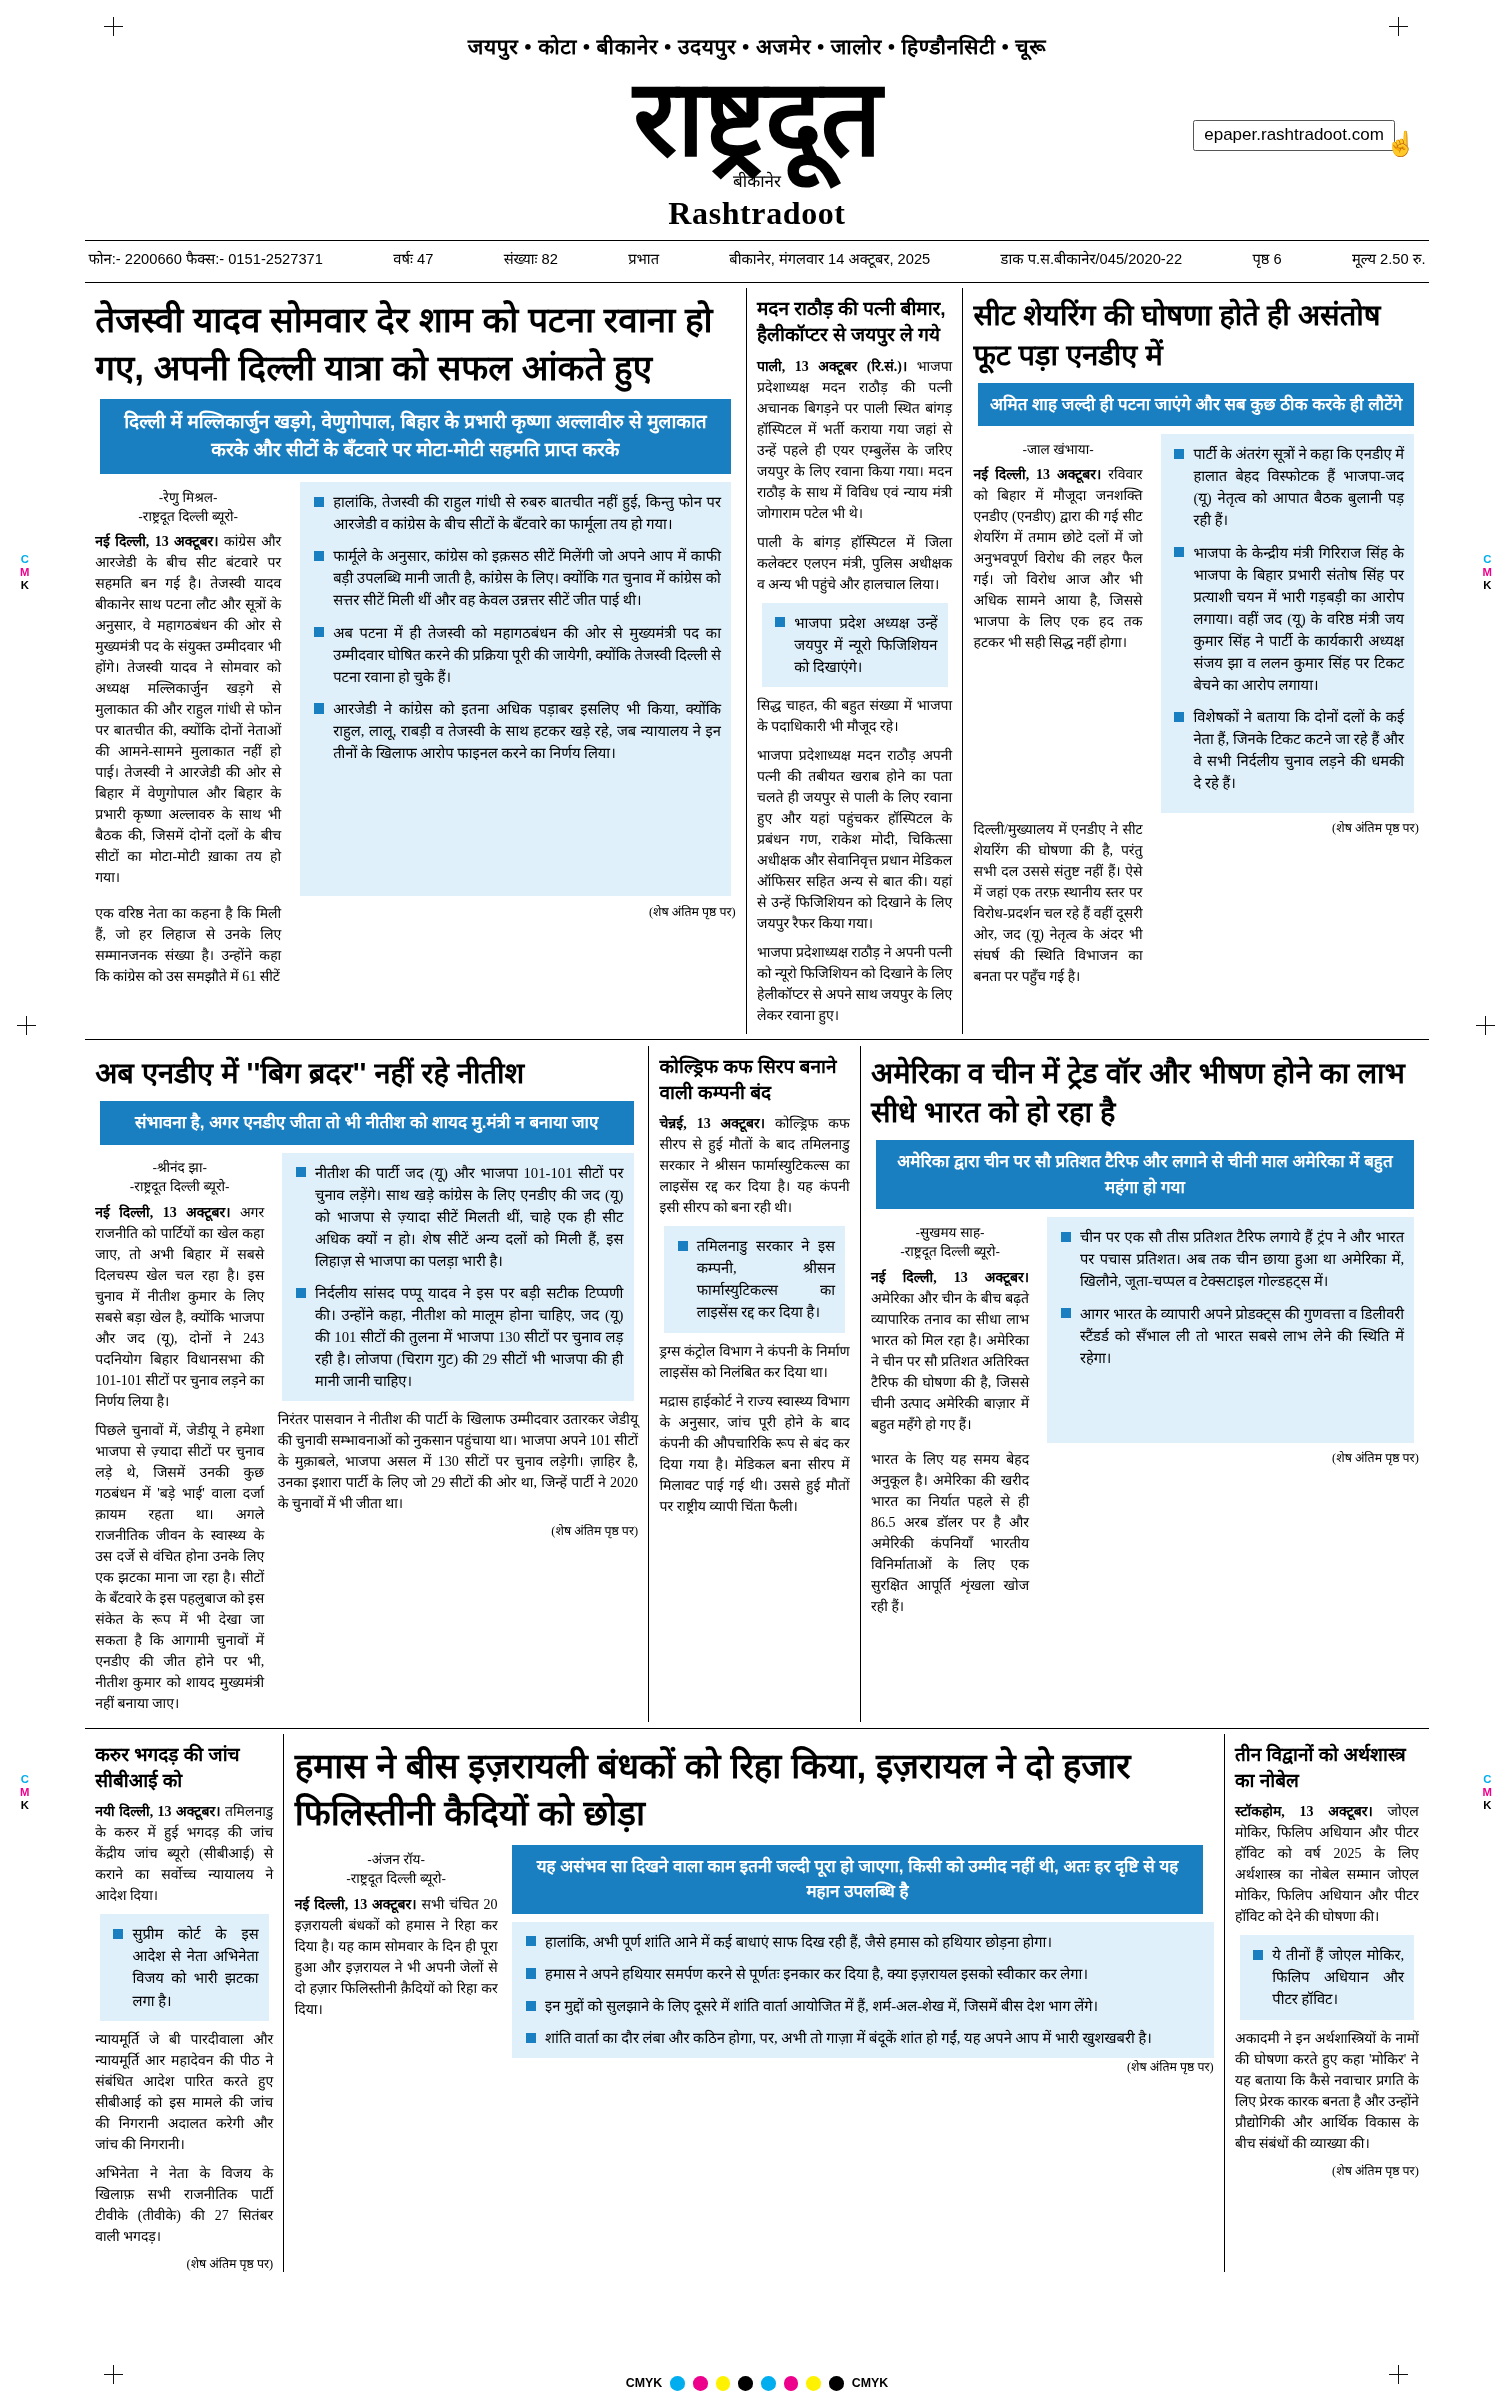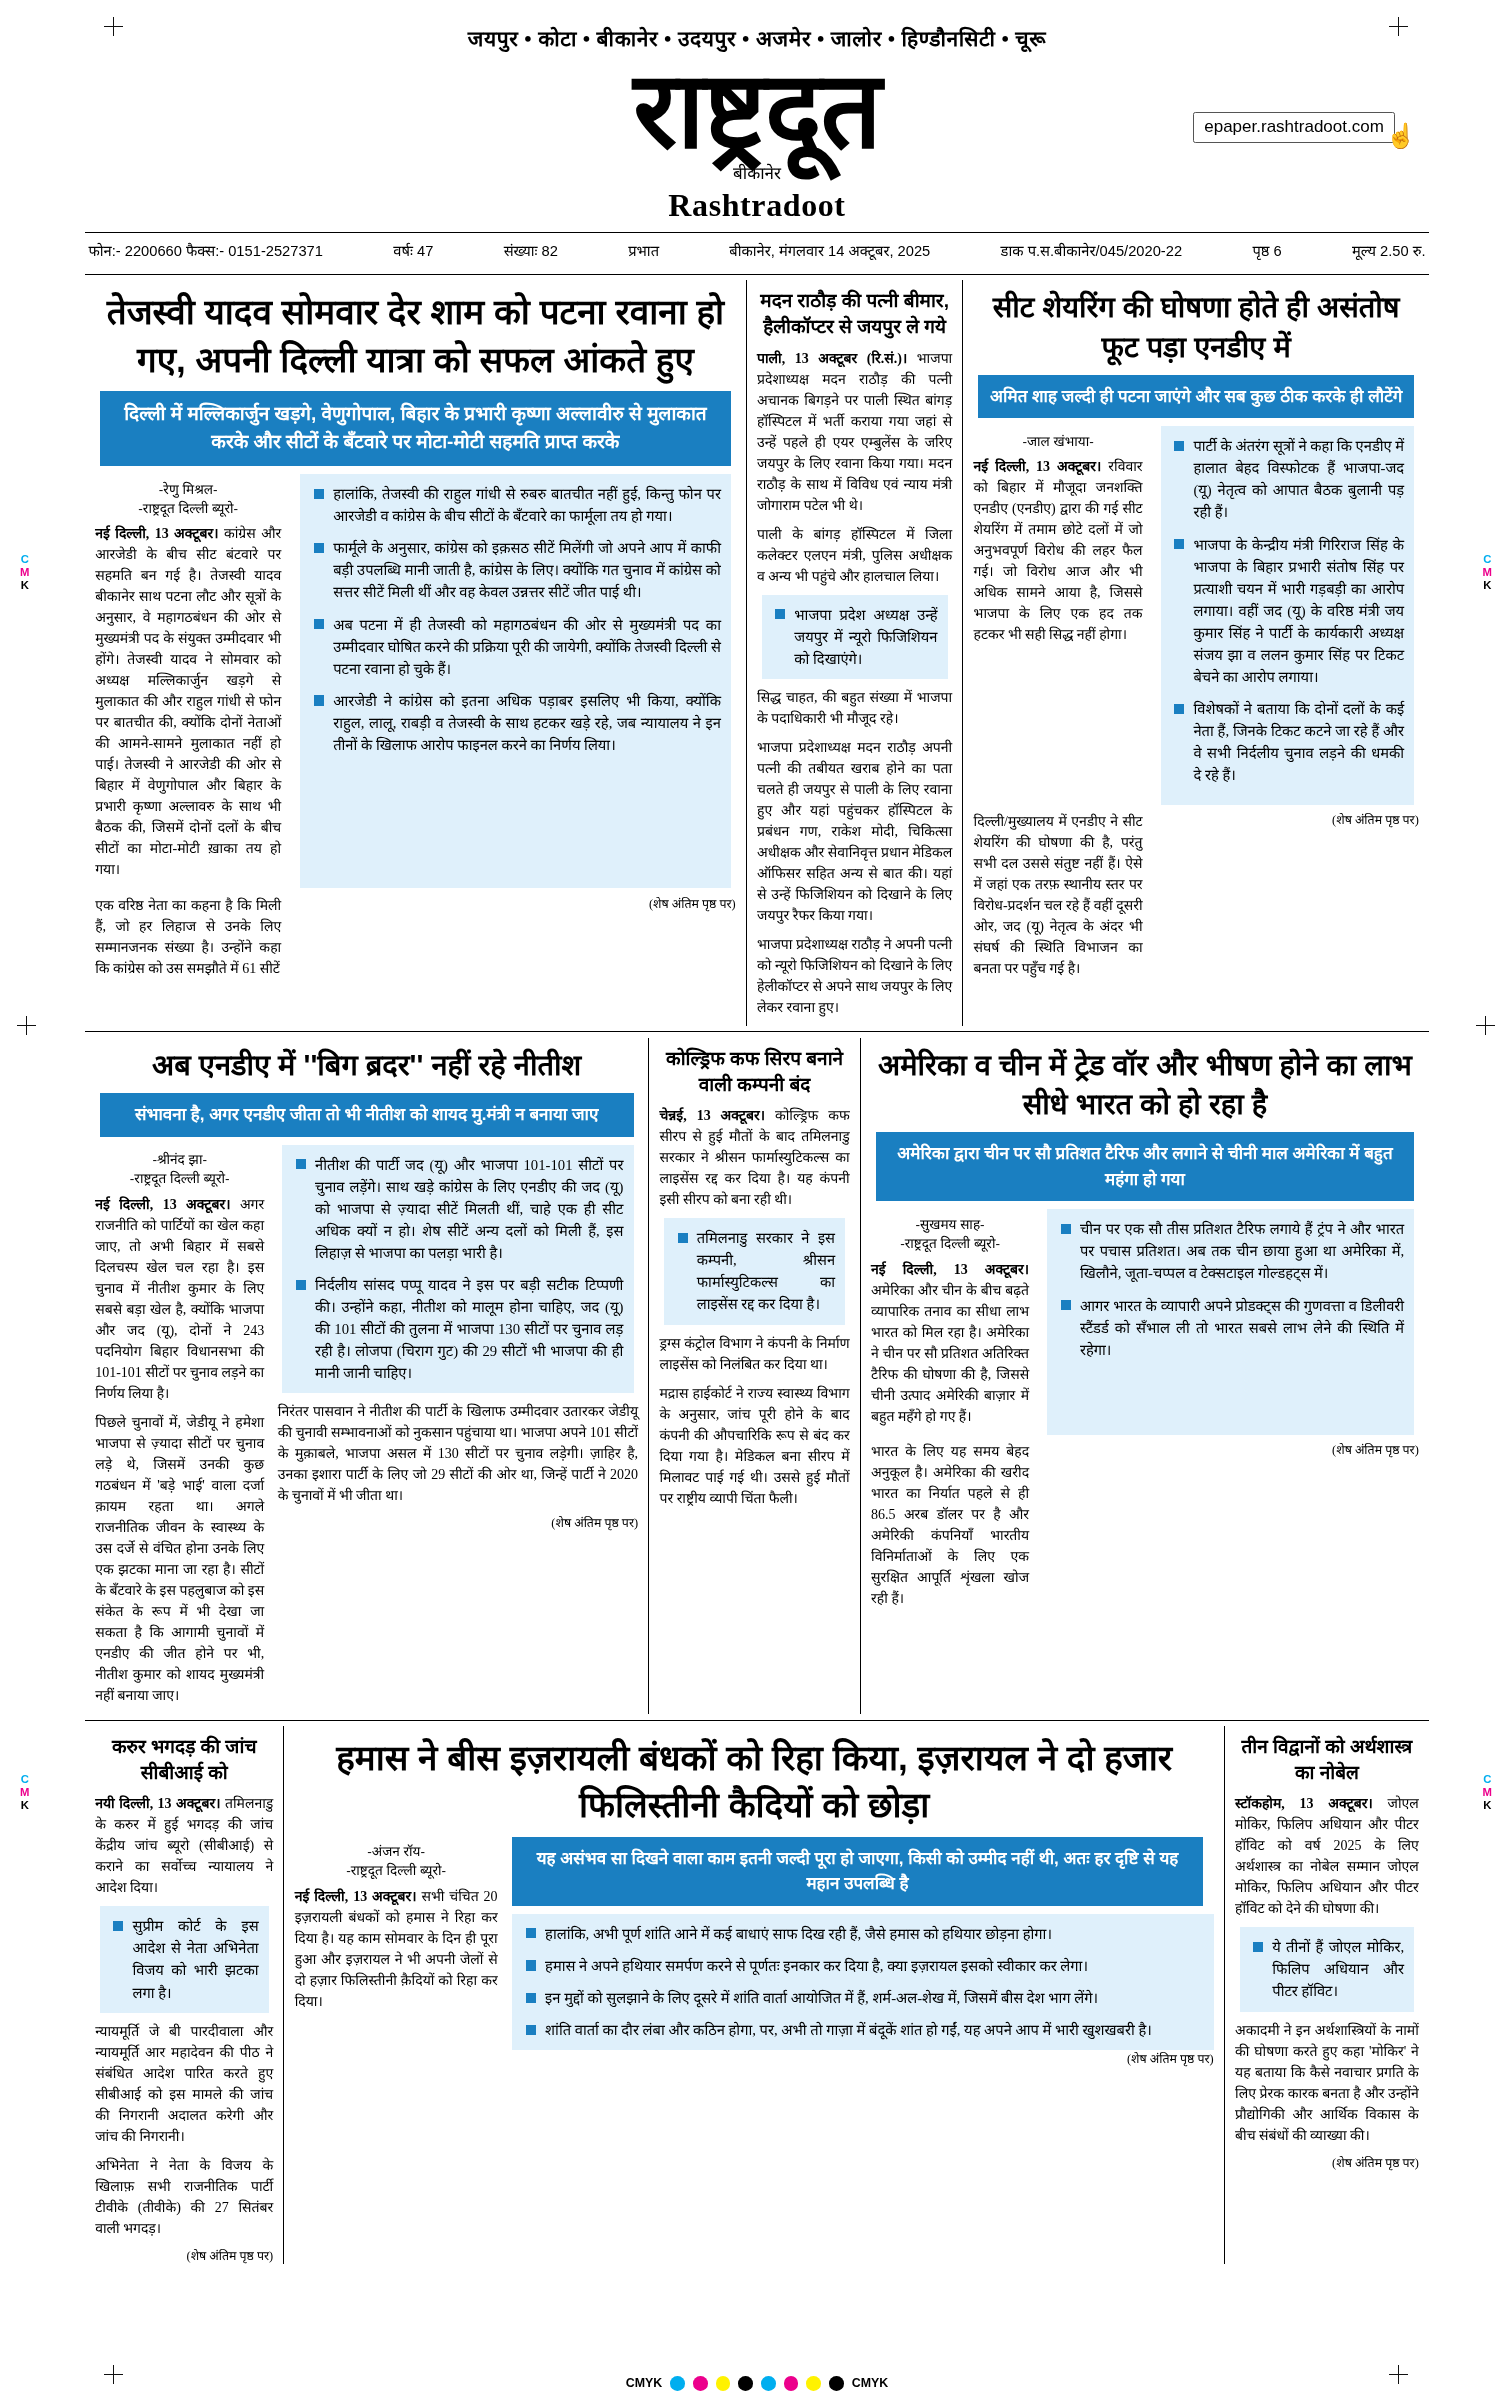--- a/index.html
+++ b/index.html
@@ -1,18 +1,18 @@
 <!DOCTYPE html>
 <html lang="hi" style="font-size:9px"><head>
 <meta charset="utf-8">
 <style>
   html,body{margin:0;padding:0;background:#ffffff;}
   body{font-family:"Liberation Serif", serif;color:#000;}
   .page{width:1512px;height:2401px;position:relative;background:#fff;box-sizing:border-box;}
-  .inner{position:absolute;left:85px;top:24px;width:1344px;}
+  .inner{position:absolute;left:85px;top:32px;width:1344px;}
   
   .cross{position:absolute;width:19px;height:19px;}
   .cross:before,.cross:after{content:"";position:absolute;background:#111;}
   .cross:before{left:9px;top:0;width:1.1px;height:19px;}
   .cross:after{top:9px;left:0;height:1.1px;width:19px;}
 
   
   .cities{text-align:center;font-weight:bold;font-size:21px;letter-spacing:0.6px;margin-bottom:2.3px;}
   .mast-wrap{position:relative;text-align:center;}
   .mast{font-family:"Liberation Sans", sans-serif;font-weight:bold;font-size:107px;line-height:1.05;letter-spacing:-1.1px;}
@@ -21,21 +21,21 @@
   .edition{text-align:center;font-size:17px;margin-top:-5.6px;}
   .romanname{text-align:center;font-family:"Liberation Serif",serif;font-weight:bold;font-size:32px;margin-top:3.4px;letter-spacing:0.6px;}
   .rule-thick{border-top:1.7px solid #000;margin-top:8px;}
   .infobar{display:flex;justify-content:space-between;font-size:14.7px;padding:6.8px 3.4px 5.6px 3.4px;font-family:"Liberation Sans",sans-serif;}
   .infobar span{white-space:nowrap;}
 
   
   .cols{display:flex;gap:0;margin-top:3.4px;}
   .vline{border-left:0.6px solid #000;}
 
-  h1.head{font-family:"Liberation Sans",sans-serif;font-weight:bold;text-align:center;line-height:1.35;margin:8px 0 8px 0;}
+  h1.head{font-family:"Liberation Sans",sans-serif;font-weight:bold;line-height:1.35;margin:8px 0 8px 0;}
   .hl-big{font-size:35px;}
   .hl-mid{font-size:29px;}
   .hl-xs{font-size:19px;}
 
   .kicker{background:#1a7fc1;color:#fff;font-family:"Liberation Sans",sans-serif;font-weight:bold;text-align:center;font-size:19px;line-height:1.5;padding:9px 10.2px;margin:3.4px 4.5px 8px 4.5px;}
   .kicker.small{font-size:17px;}
   .tintbox{background:#dff0fb;padding:9px 10.2px;margin:0 4.5px;}
   .bullets{list-style:none;margin:0;padding:0;}
   .bullets li{position:relative;padding-left:22.6px;margin-bottom:10.2px;font-size:14.7px;line-height:1.5;text-align:justify;}
   .bullets li:before{content:"";position:absolute;left:3.4px;top:5.6px;width:10.2px;height:10.2px;background:#1a7fc1;}

